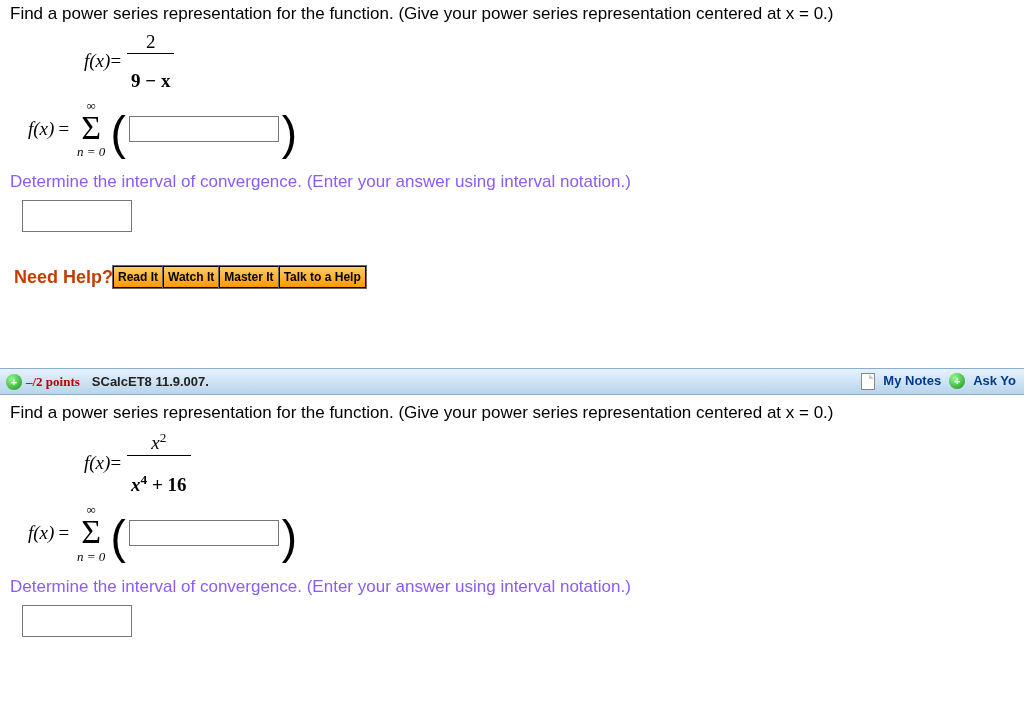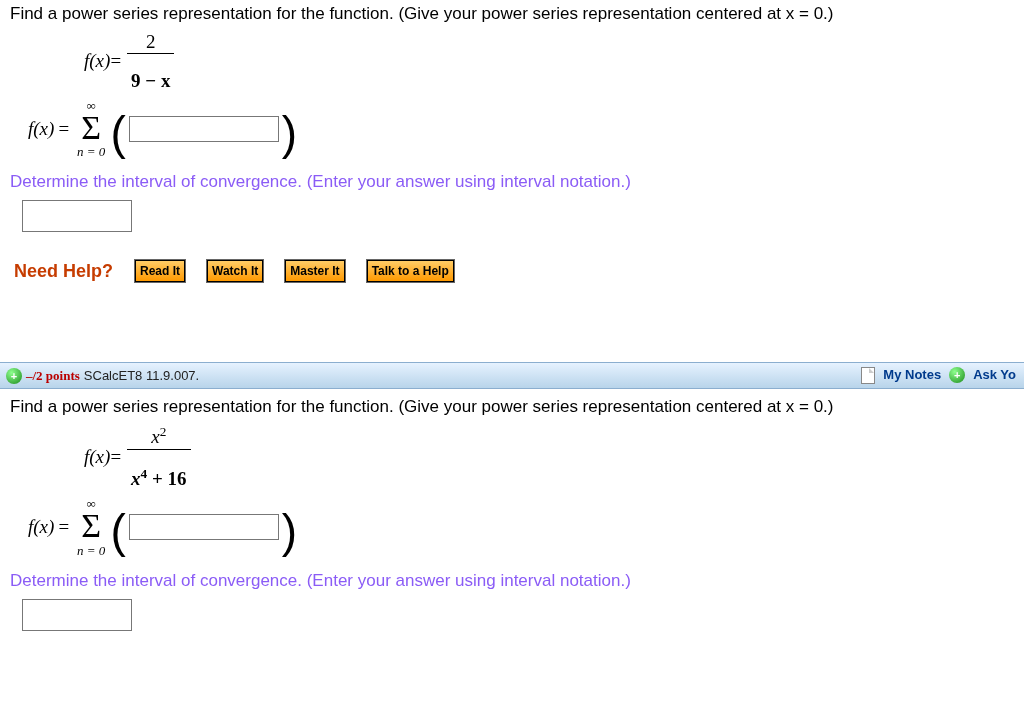--- a/index.html
+++ b/index.html
@@ -82,22 +82,21 @@
     padding: 0 4px;
   }
   .sub-prompt {
     font-size: 17px;
     color: #8b5cf6;
     margin: 10px 0 2px 0;
   }
   .need-help {
     display: flex;
     align-items: center;
-    gap: 22px;
-    margin: 16px 0 10px 4px;
+    margin: 22px 0 10px 4px;
   }
   .need-help-label {
     color: #c63c00;
     font-weight: bold;
     font-size: 18px;
     margin-right: 0px;
   }
   .help-button {
     background: linear-gradient(#ffcc66, #ff9900);
     border: 1px solid #000;
@@ -124,21 +123,21 @@
   .qh-left { display: flex; align-items: center; gap: 4px; }
   .qh-right { display: flex; align-items: flex-start; gap: 8px; }
   .round-icon {
     width: 16px; height: 16px; border-radius: 50%;
     background: radial-gradient(circle at 35% 30%, #8eff8e, #1a8a1a);
     display: flex; align-items: center; justify-content: center;
     color: #fff; font-size: 11px; font-weight: bold;
   }
   .points-text { color: #333; font-family: Liberation Serif, serif; }
   .points-text .neg { color: #b00; font-weight: bold; }
-  .source-text { color: #222; margin-left: 0; }
+  .source-text { color: #222; margin-left: 8px; font-weight: bold; }
   .my-notes { color: #003a8c; font-weight: bold; cursor: pointer; }
   .ask-tutor { color: #003a8c; font-weight: bold; cursor: pointer; }
   .note-icon {
     width: 14px; height: 17px;
     background: #fff; border: 1px solid #888;
     position: relative;
   }
   .note-icon::before {
     content: ""; position: absolute;
     top: 0; right: 0; width: 0; height: 0;

